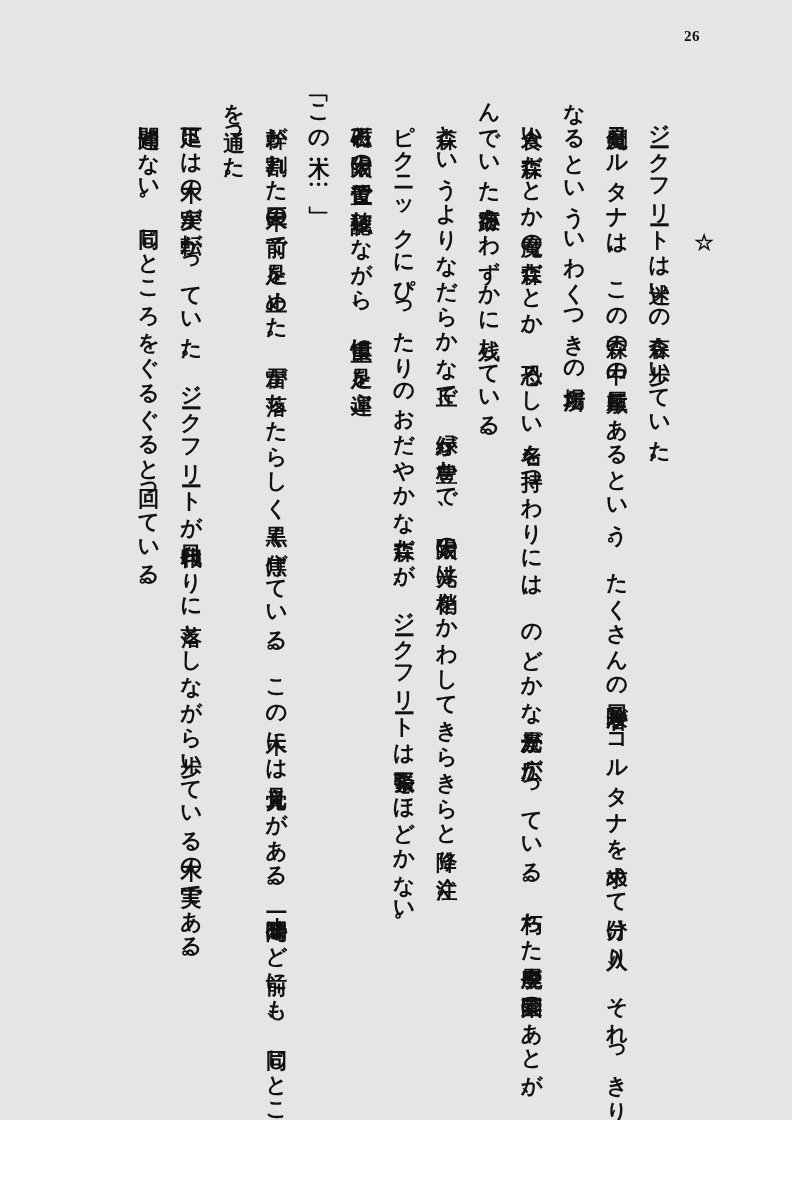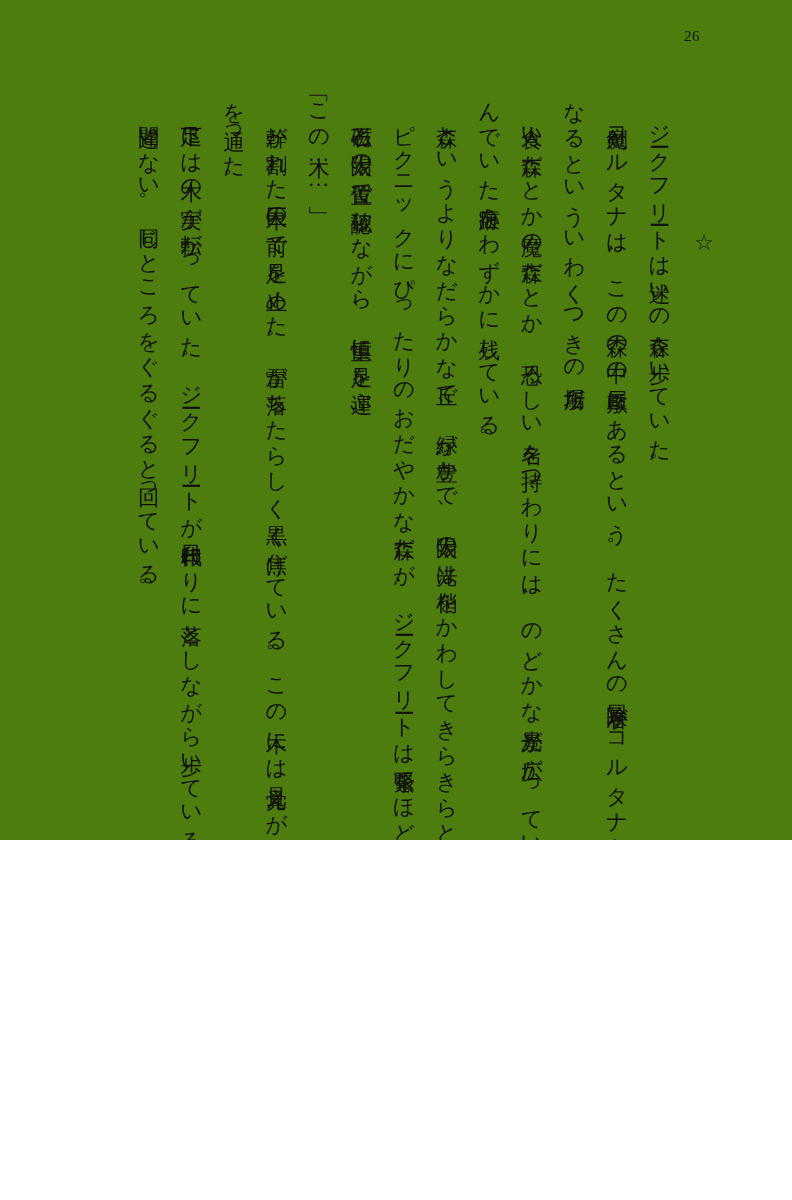--- a/index.html
+++ b/index.html
@@ -3,25 +3,26 @@
 <meta charset="utf-8">
 <style>
   html, body {
     margin: 0;
     padding: 0;
     background: #ffffff;
   }
   .page {
     position: relative;
     width: 792px;
-    height: 840px;
-    background: #4d7c0f;
+    height: 1120px;
+    background: #e5e5e5;
     overflow: hidden;
     font-family: "Liberation Serif", "DejaVu Serif", serif;
     color: #111111;
+    font-weight: bold;
   }
   .page-number {
     position: absolute;
     top: 28px;
     right: 92px;
     font-size: 15px;
     letter-spacing: 0.5px;
     color: #111111;
   }
   .ornament {

